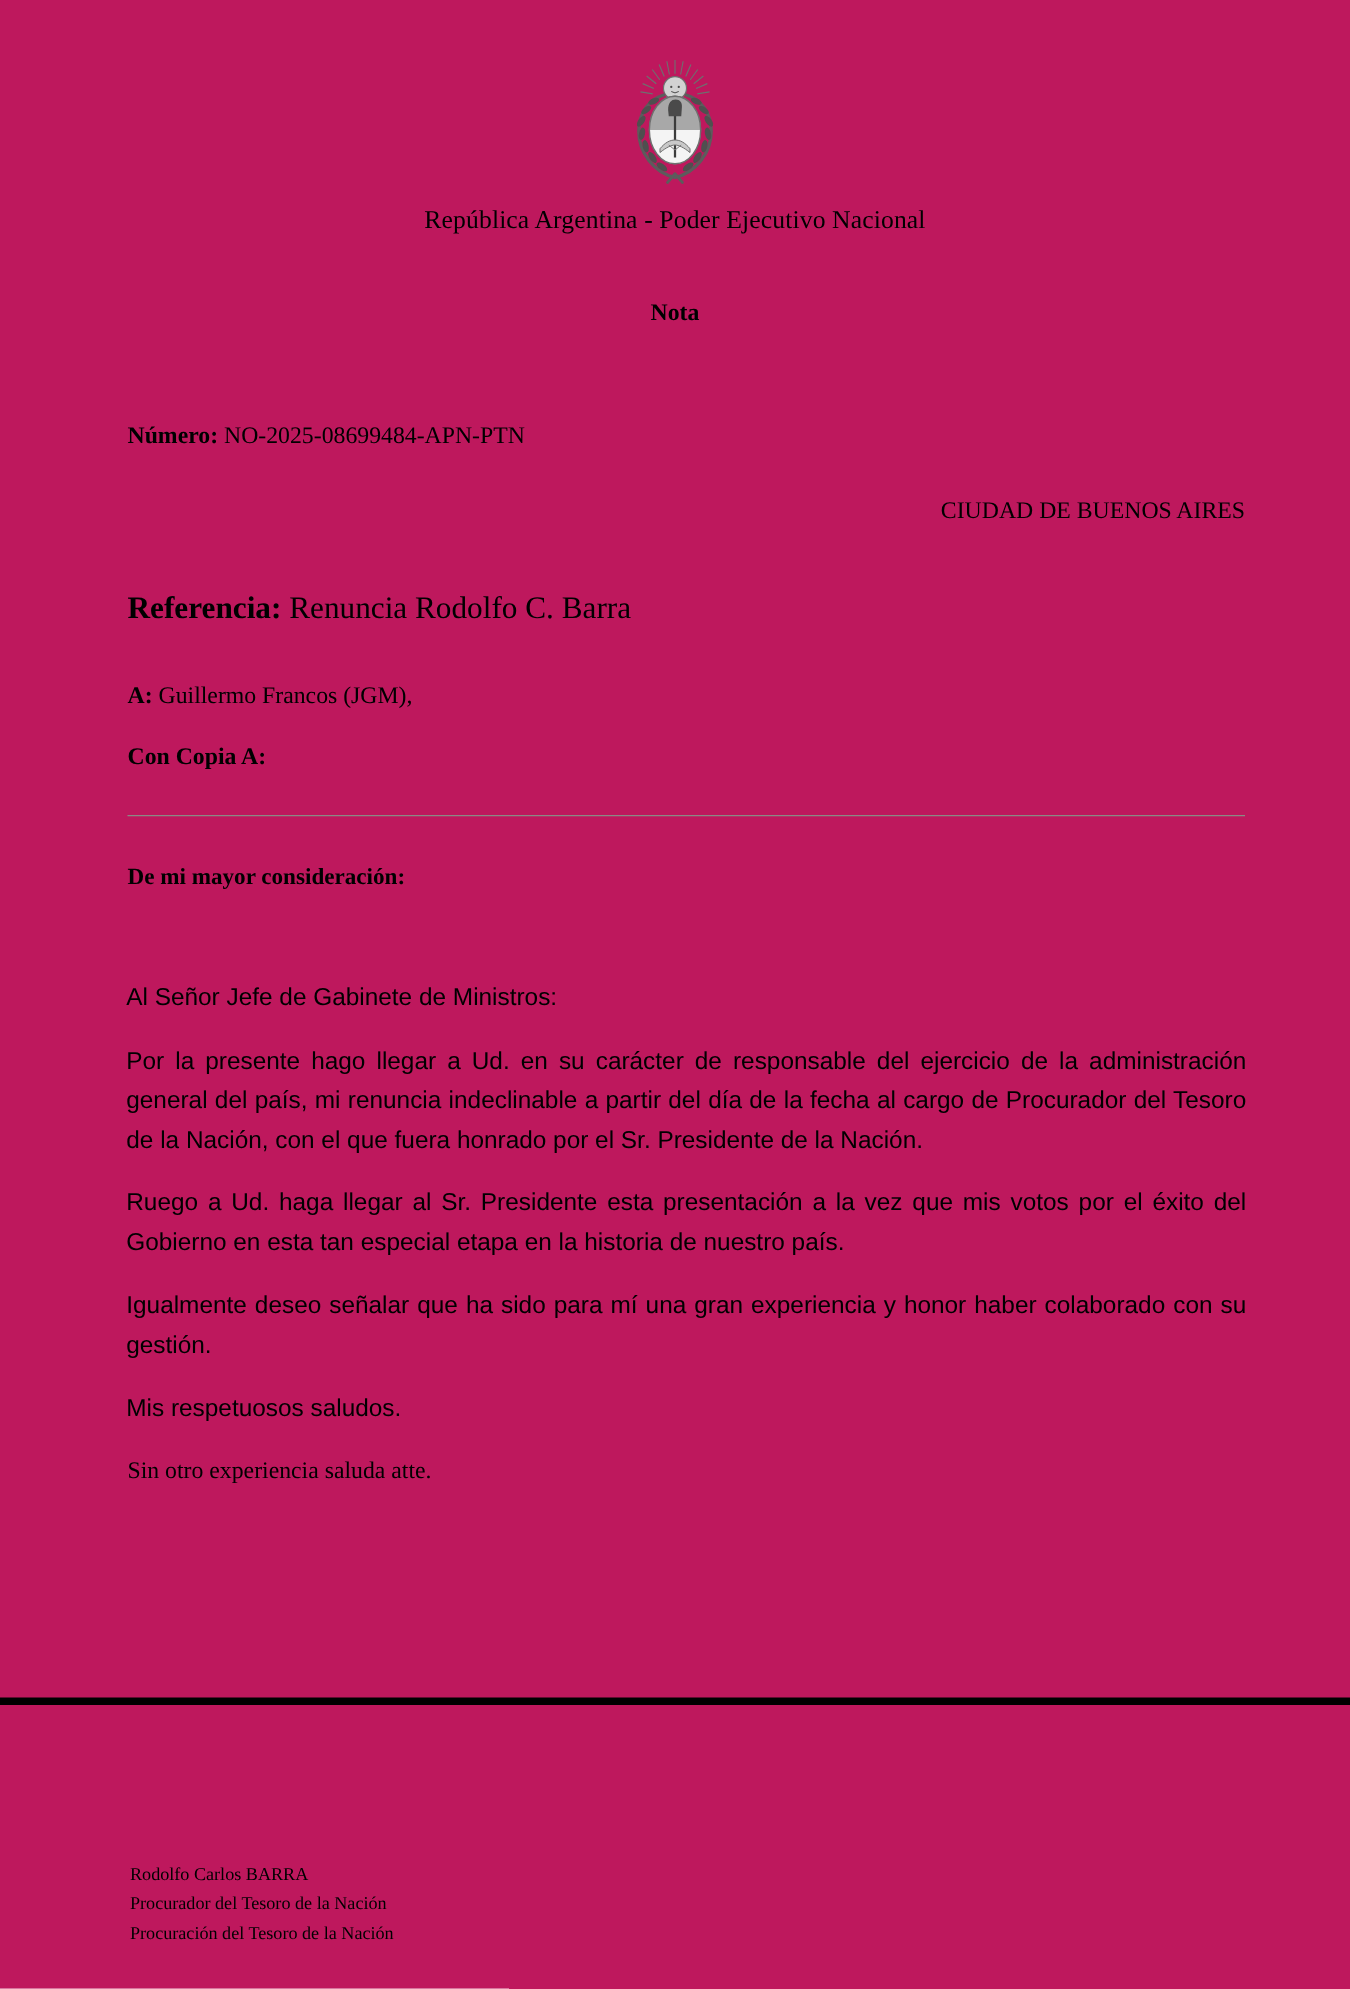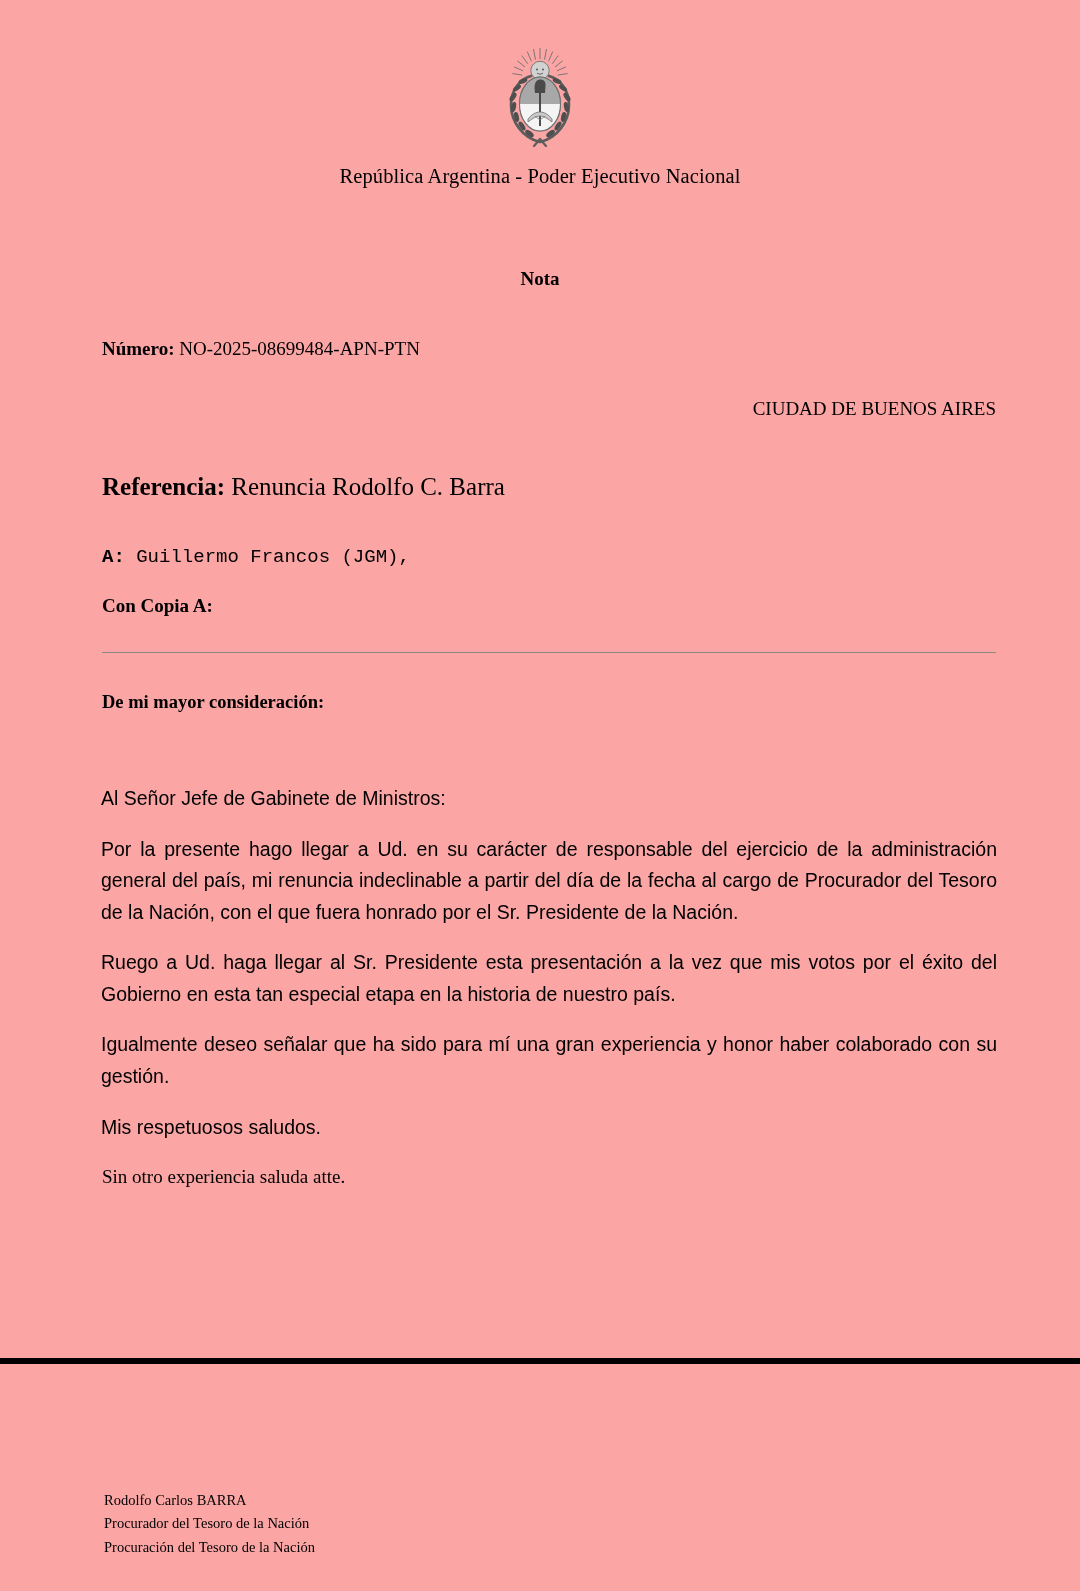--- a/index.html
+++ b/index.html
@@ -6,21 +6,21 @@
   html, body {
     margin: 0;
     padding: 0;
     background: #ffffff;
   }
   .page {
     position: relative;
     width: 1080px;
     height: 1591px;
     margin: 0 auto;
-    background: #fca5a5;
+    background: #be185d;
     overflow: hidden;
     color: #000000;
     font-family: "Liberation Serif", "DejaVu Serif", serif;
   }
 
   
   .crest-wrap {
     position: absolute;
     top: 46px;
     left: 0;
@@ -52,21 +52,20 @@
   }
 
   .doc-type {
     position: absolute;
     top: 240px;
     left: 0;
     width: 1080px;
     text-align: center;
     font-size: 19px;
     font-weight: bold;
-    margin-top: 28px;
   }
 
   
   .meta {
     position: absolute;
     left: 102px;
     width: 894px;
   }
   .field-label { font-weight: bold; }
   .field-value { font-weight: normal; }
@@ -253,21 +252,21 @@
 
   <div class="row-place">
     <div>CIUDAD DE BUENOS AIRES</div>
   </div>
 
   <div class="meta row-referencia" style="position:absolute;">
     <span class="field-label">Referencia:</span>
     <span class="field-value">Renuncia Rodolfo C. Barra</span>
   </div>
 
-  <div class="meta row-a" style="position:absolute;font-family:Liberation Mono, monospace;">
+  <div class="meta row-a" style="position:absolute;">
     <span class="field-label">A:</span>
     <span class="field-value">Guillermo Francos (JGM),</span>
   </div>
 
   <div class="meta row-cc" style="position:absolute;">Con Copia A:</div>
 
   <div class="divider"></div>
 
   <div class="salutation">De mi mayor consideración:</div>
 

